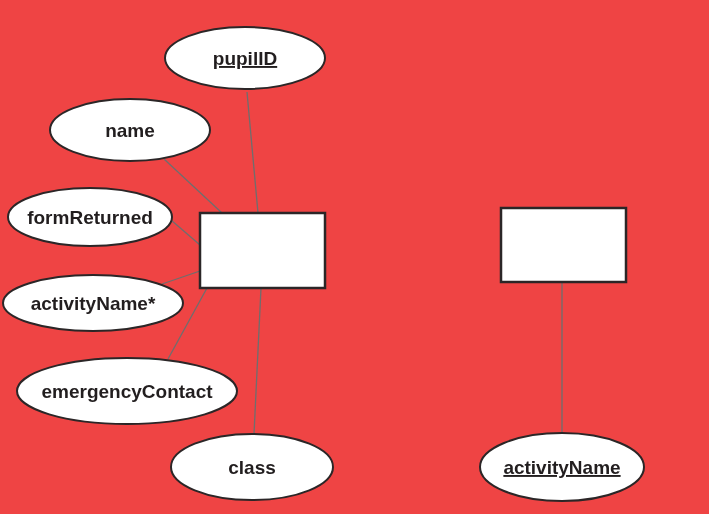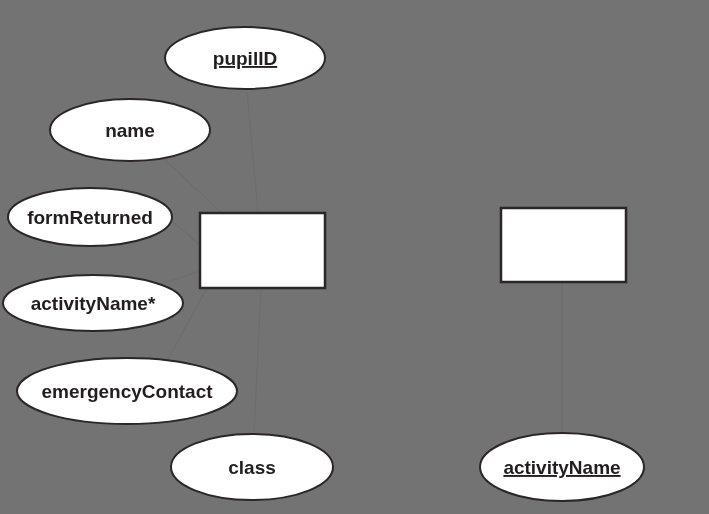--- a/index.html
+++ b/index.html
@@ -4,21 +4,21 @@
 <style>
   html, body {
     margin: 0;
     padding: 0;
     background: #ffffff;
   }
   .stage {
     position: relative;
     width: 709px;
     height: 514px;
-    background: #737373;
+    background: #ef4444;
     overflow: hidden;
   }
   svg text {
     font-family: "Liberation Sans", "DejaVu Sans", sans-serif;
     font-size: 19px;
     font-weight: 700;
     fill: #221e1f;
   }
   svg text.key-attr {
     text-decoration: underline;

